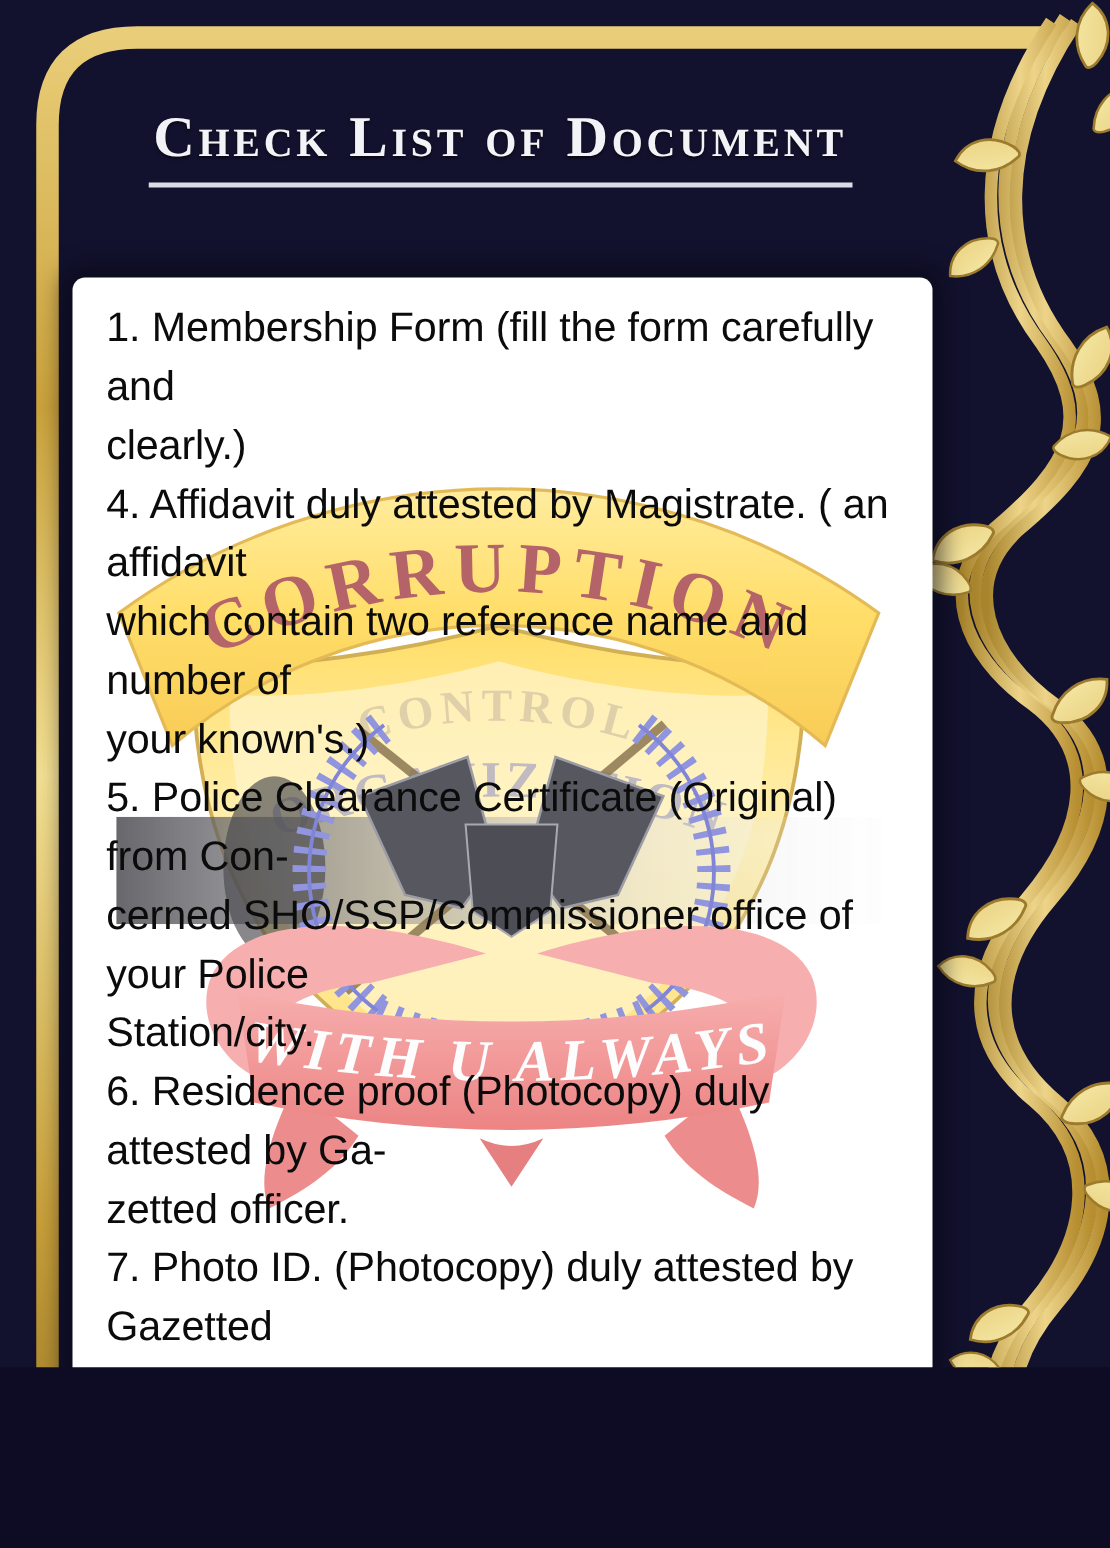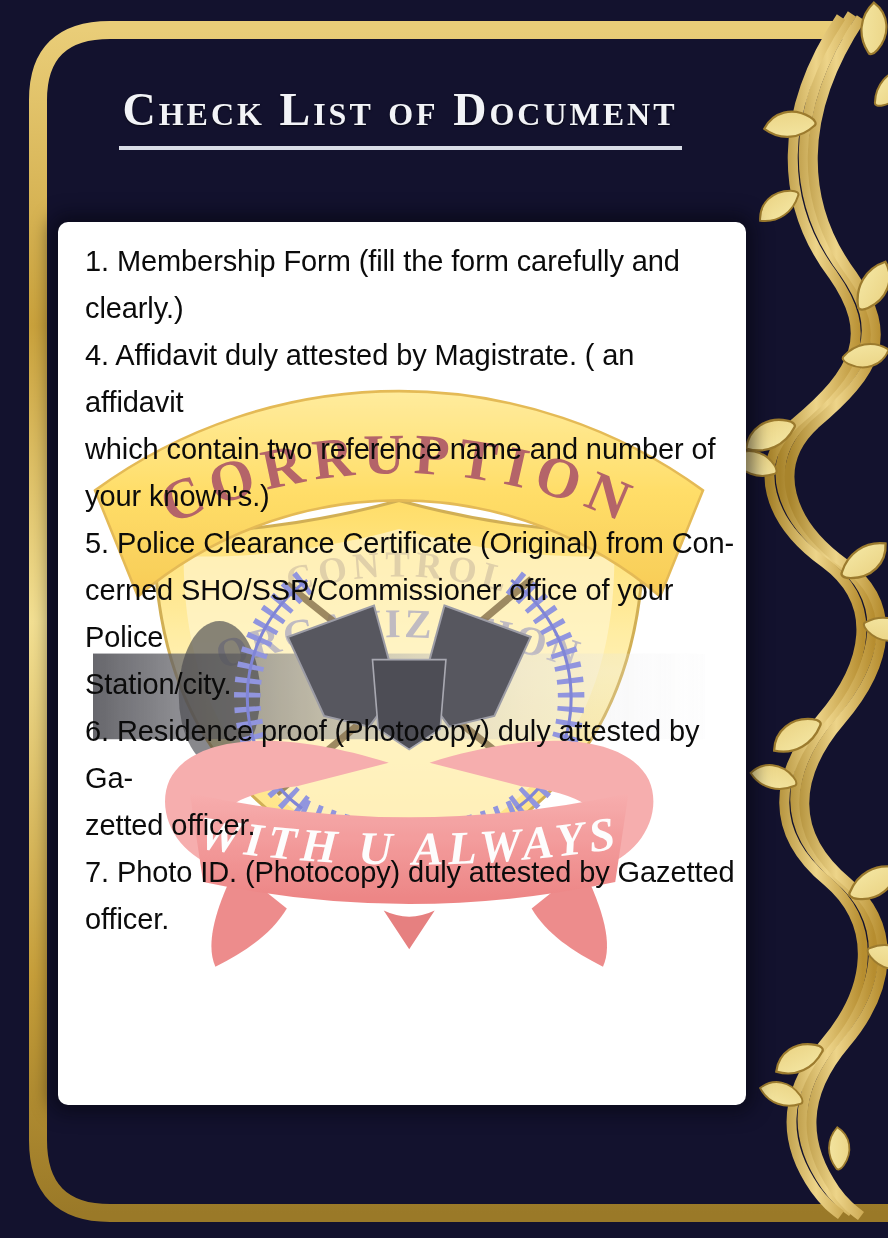--- a/index.html
+++ b/index.html
@@ -1,31 +1,31 @@
 <!DOCTYPE html>
 <html><head>
 <meta charset="utf-8">
 <style>
   html,body{margin:0;padding:0;background:#0d0c24;}
-  .page{position:relative;width:888px;height:1238px;background:#13122e;overflow:hidden;
+  .page{position:relative;width:888px;height:1094px;background:#13122e;overflow:hidden;
         font-family:"Liberation Sans",sans-serif;}
   .frame,.vine,.emblem{position:absolute;pointer-events:none;}
   .frame{left:0;top:0;}
   .vine{right:0;top:0;}
   .title-wrap{position:absolute;left:55px;top:84px;width:690px;text-align:center;}
   .title-text{display:inline-block;color:#f2f3f7;
       font-family:"Liberation Serif",serif;font-weight:700;font-size:46px;
       font-variant:small-caps;letter-spacing:3px;line-height:1.15;
       border-bottom:4px solid #d9dde6;padding:0 4px 9px 4px;
       text-shadow:0 1px 2px rgba(0,0,0,.6);}
   .card{position:absolute;left:58px;top:222px;width:688px;height:883px;background:#ffffff;
         border-radius:10px;box-shadow:0 0 18px 8px rgba(5,5,15,.55);overflow:hidden;}
   .emblem{left:35px;top:158px;width:612px;height:592px;opacity:.85;}
   .list{position:relative;z-index:2;padding:16px 6px 0 27px;}
-  .item{margin:0;color:#0b0b0b;font-size:29px;line-height:47px;
+  .item{margin:0;color:#0b0b0b;font-size:33px;line-height:47px;
         letter-spacing:-0.1px;white-space:pre-wrap;font-weight:500;}
   
   .arc-top{font-family:"Liberation Serif",serif;font-weight:700;font-size:56px;
            fill:#a8494f;letter-spacing:8px;}
   .arc-mid{font-family:"Liberation Serif",serif;font-weight:700;font-size:36px;
            fill:#d8c49a;letter-spacing:5px;opacity:.9;}
   .arc-org{font-family:"Liberation Serif",serif;font-weight:700;font-size:40px;
            fill:#b3adb8;letter-spacing:3px;opacity:.95;}
   .rib-text{font-family:"Liberation Serif",serif;font-weight:700;font-style:italic;
             font-size:46px;fill:#fdfdfd;letter-spacing:5px;}

